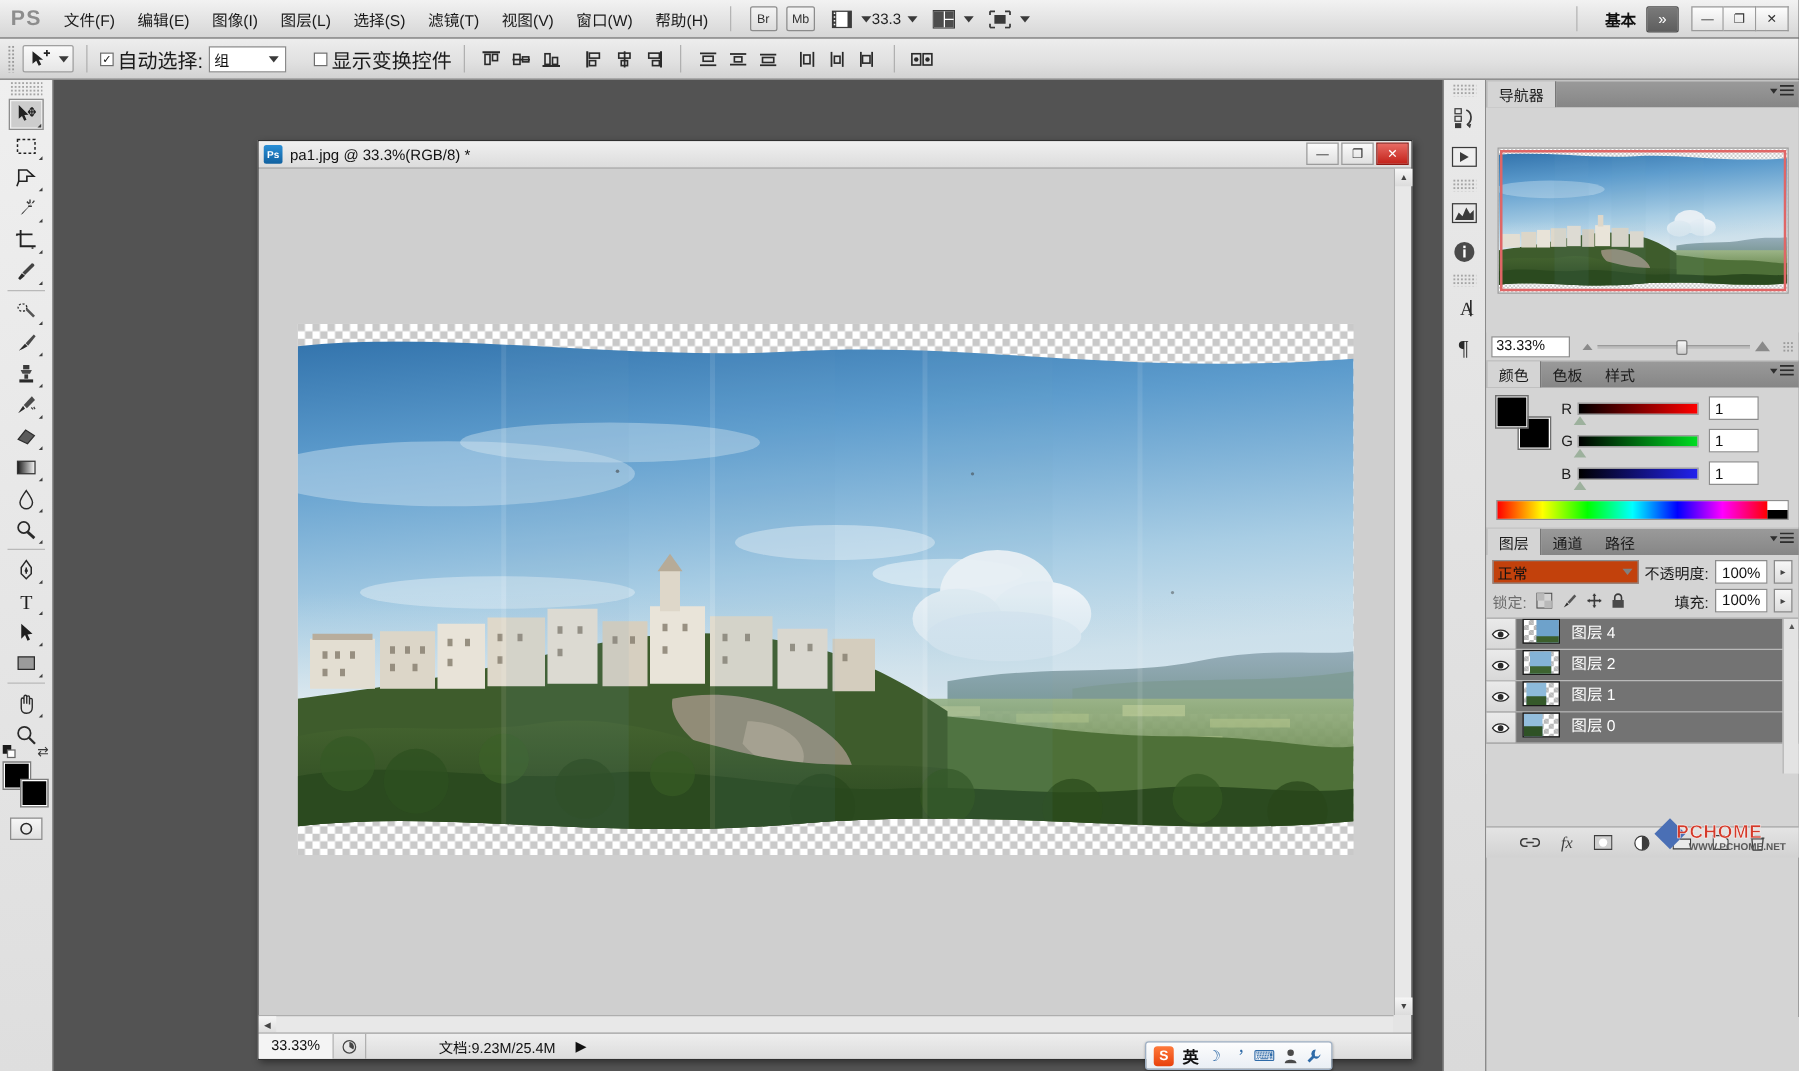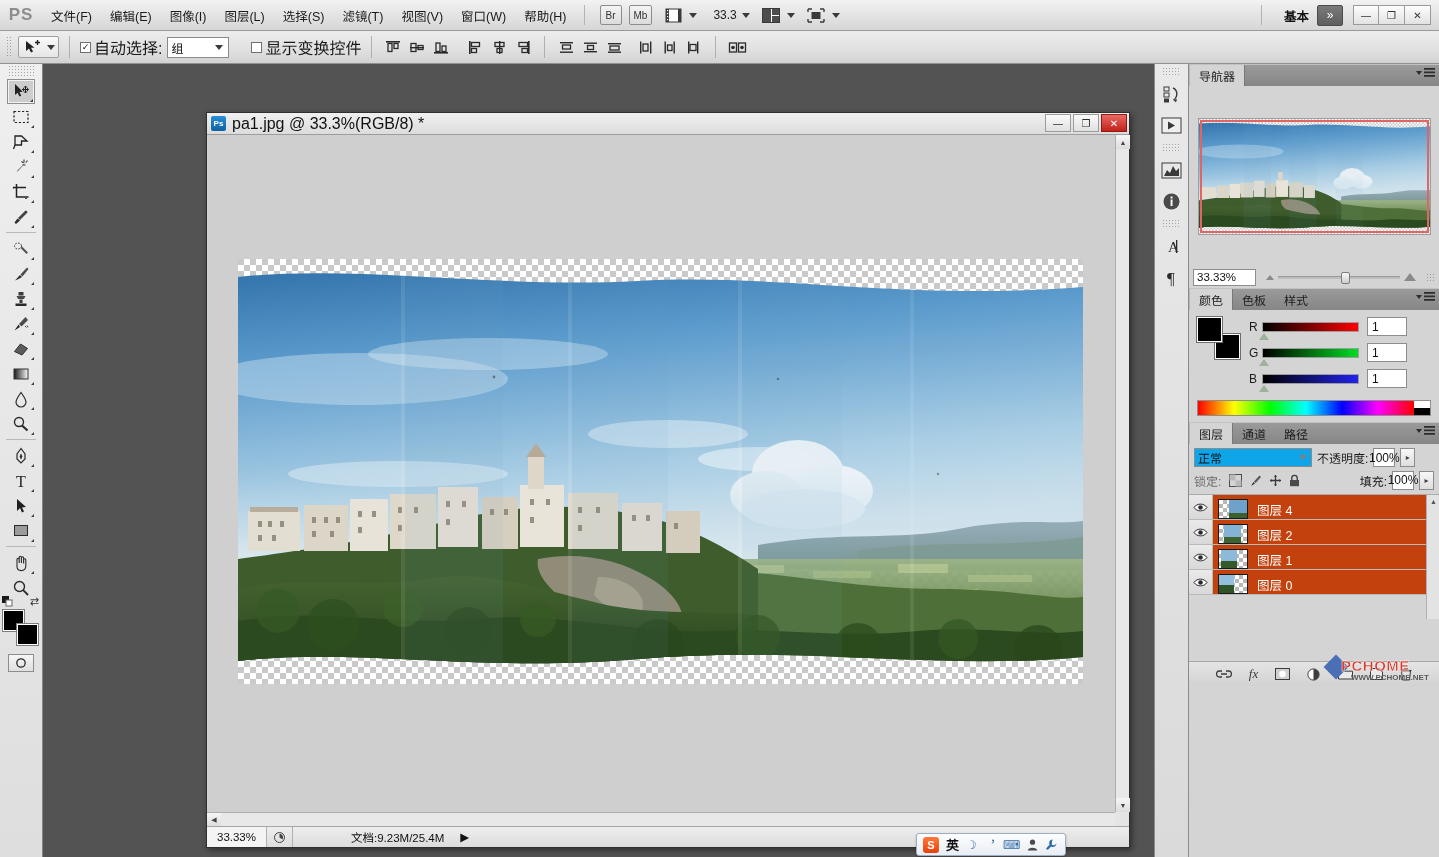--- a/index.html
+++ b/index.html
@@ -38,21 +38,21 @@
     display: flex; align-items: center; justify-content: center;
     font-size: 10px; color: #333; margin-left: 7px; cursor: default;
   }
   .mb-icon-box {
     width: 22px; height: 18px; display: flex; align-items: center;
     justify-content: center; margin-left: 10px;
   }
   .caret { width: 0; height: 0; border-left: 4px solid transparent;
            border-right: 4px solid transparent; border-top: 5px solid #3a3a3a;
            margin-left: 5px; }
-  .zoomval { font-size: 12px; color: #222; margin-left: 16px; }
+  .zoomval { font-size: 12px; color: #222; }
   .basic-lbl { font-size: 12.5px; color: #111; font-weight: bold; margin: 0 8px 0 14px; }
   .chev {
     background: linear-gradient(#7a7a7a,#5e5e5e); color: #fff; border: 1px solid #4c4c4c;
     width: 26px; height: 21px; display: flex; align-items: center;
     justify-content: center; font-size: 12px; border-radius: 2px;
   }
   .wbtns { display: flex; margin-left: 10px; }
   .wbtn {
     width: 26px; height: 20px; border: 1px solid #9b9b9b;
     background: linear-gradient(#fdfdfd,#e2e2e2);
@@ -136,21 +136,21 @@
     height: 22px; background: linear-gradient(#f0f0f0,#dcdcdc);
     border-bottom: 1px solid #9d9d9d; display: flex; align-items: center;
     padding-left: 4px; position: relative;
   }
   .doc-ps-icon {
     width: 15px; height: 15px; background: linear-gradient(#2a8fd6,#1161a0);
     color: #fff; font-size: 8px; font-weight: bold; display: flex;
     align-items: center; justify-content: center; border-radius: 2px;
     margin-right: 6px;
   }
-  .doc-title-text { font-size: 16px; color: #111; }
+  .doc-title-text { font-size: 12px; color: #111; }
   .doc-win-btns { position: absolute; right: 2px; top: 1px; display: flex; gap: 2px; }
   .dwb { width: 26px; height: 18px; border: 1px solid #9b9b9b;
     background: linear-gradient(#fbfbfb,#e0e0e0); display: flex;
     align-items: center; justify-content: center; font-size: 10px; color: #2b2b2b; }
   .dwb.close { background: linear-gradient(#e76a63,#c3221a); border-color: #8e1a14; color: #fff; font-weight: bold; }
   .canvas-wrap {
     position: absolute; left: 0; top: 22px; right: 14px; bottom: 35px;
     background: #cfcfcf; overflow: hidden;
   }
   .pano { position: absolute; left: 31px; top: 124px; width: 845px; height: 425px; }
@@ -258,36 +258,36 @@
     display: flex; align-items: center; padding-left: 4px; }
   .spectrum { height: 16px; margin: 5px 0 0 0; border: 1px solid #8e8e8e;
     position: relative; }
   .spectrum-bar { position: absolute; left: 0; top: 0; bottom: 0; right: 16px;
     background: linear-gradient(to right,#ff0000,#ffff00,#00ff00,#00ffff,#0000ff,#ff00ff,#ff0000); }
   .spec-wb { position: absolute; right: 0; top: 0; width: 16px; height: 50%; background: #fff; }
   .spec-bk { position: absolute; right: 0; bottom: 0; width: 16px; height: 50%; background: #000; }
 
   
   .lp-row { display: flex; align-items: center; height: 24px; padding: 0 5px; gap: 5px; }
-  .blend-select { flex: 1; max-width: 118px; height: 19px; background: #0ea5e9;
+  .blend-select { flex: 1; max-width: 118px; height: 19px; background: #c2410c;
     border: 1px solid #8b8b8b; display: flex; align-items: center;
     padding: 0 3px; font-size: 12px; color: #111; position: relative; }
   .blend-select .caret { position: absolute; right: 4px; border-top-color: #808080; }
   .lp-label { font-size: 12px; color: #1c1c1c; white-space: nowrap; }
-  .num-field { width: 22px; height: 19px; background: #fff; border: 1px solid #8b8b8b;
+  .num-field { width: 42px; height: 19px; background: #fff; border: 1px solid #8b8b8b;
     font-size: 12px; color: #111; display: flex; align-items: center;
     justify-content: center; }
   .stepper { width: 15px; height: 19px; border: 1px solid #8b8b8b;
     background: linear-gradient(#f7f7f7,#dedede); display: flex;
     align-items: center; justify-content: center; font-size: 8px; color: #444; }
   .lock-icons { display: flex; gap: 7px; align-items: center; margin-left: 3px; }
   .layer-list { margin-top: 2px; border-top: 1px solid #aaa;
     height: 125px; overflow: hidden; position: relative; background: #d4d4d4; }
-  .layer-row { display: flex; align-items: flex-end; height: 25px;
-    background: #c2410c; border-bottom: 1px solid #b9b9b9; }
+  .layer-row { display: flex; align-items: flex-start; height: 25px;
+    background: #737373; border-bottom: 1px solid #b9b9b9; }
   .eye-cell { width: 24px; height: 100%; display: flex; align-items: center;
     justify-content: center; background: linear-gradient(#eaeaea,#d8d8d8);
     border-right: 1px solid #b9b9b9; }
   .layer-thumb { width: 30px; height: 20px; margin-left: 5px; border: 1px solid #1a1a1a;
     position: relative; overflow: hidden; background-image:
       linear-gradient(45deg,#b8b8b8 25%,transparent 25%,transparent 75%,#b8b8b8 75%),
       linear-gradient(45deg,#b8b8b8 25%,#fff 25%,#fff 75%,#b8b8b8 75%);
     background-size: 8px 8px; background-position: 0 0, 4px 4px; }
   .layer-name { margin-left: 9px; font-size: 12.5px; color: #fff; }
   .lp-scroll { position: absolute; right: 0; top: 0; bottom: 0; width: 13px;

